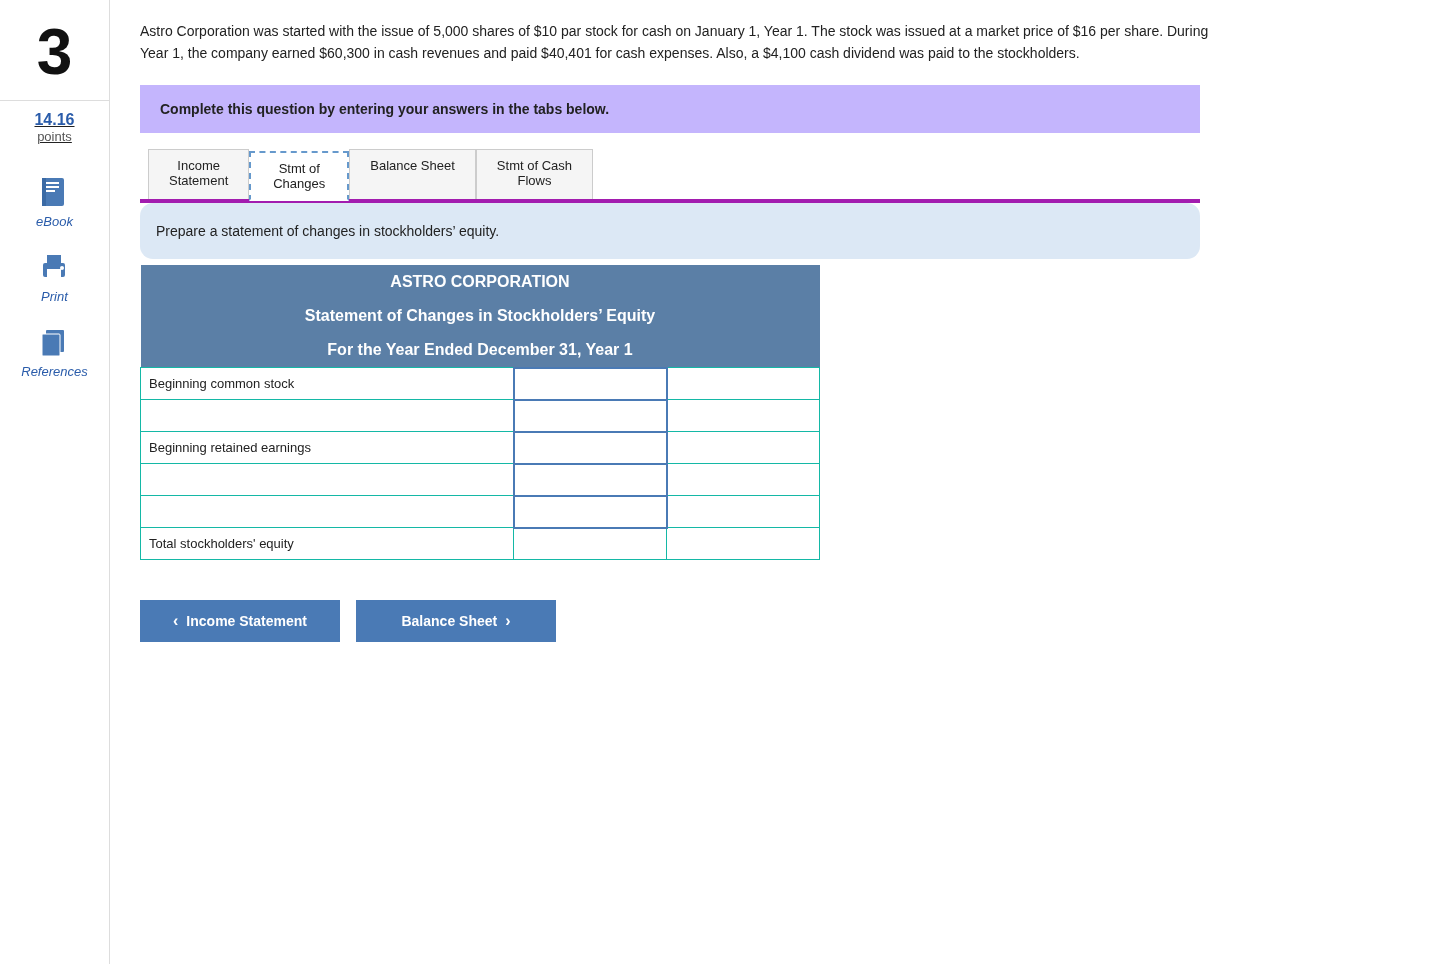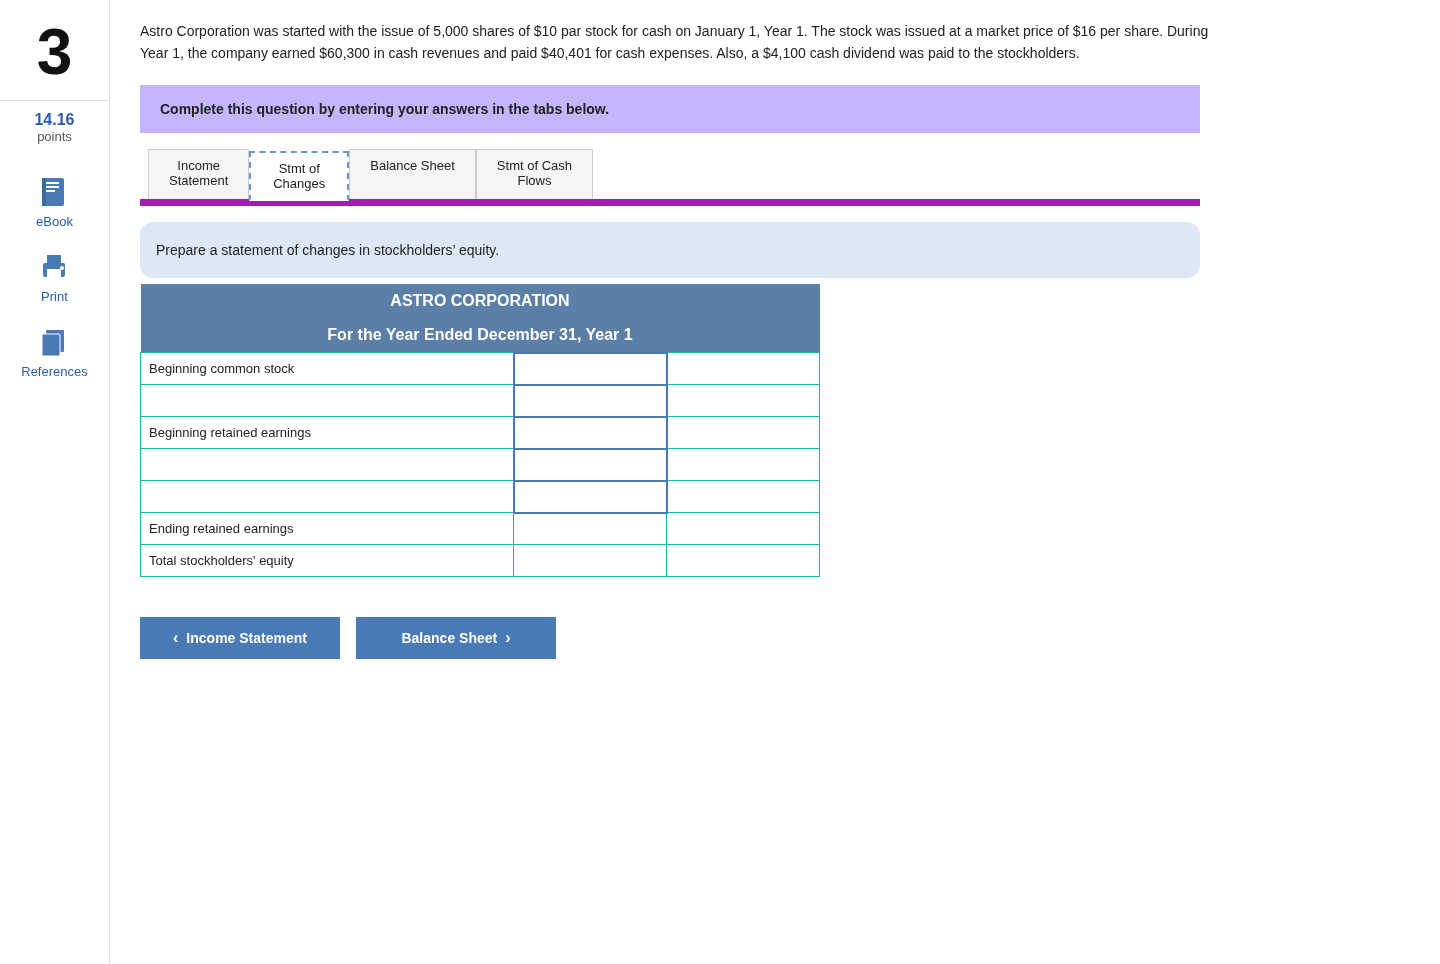--- a/index.html
+++ b/index.html
@@ -23,36 +23,38 @@
       color: #111;
       line-height: 1;
       padding: 10px 0 16px 0;
       text-align: center;
       width: 100%;
       border-bottom: 1px solid #ddd;
     }
     .points-section {
       padding: 10px 0 20px 0;
       text-align: center;
+      text-decoration: underline;
     }
     .points-value {
       color: #2a5caa;
       font-size: 16px;
       font-weight: bold;
     }
     .points-label {
       color: #555;
       font-size: 13px;
     }
     .sidebar-nav {
       display: flex;
       flex-direction: column;
       align-items: center;
       gap: 20px;
       padding-top: 10px;
+      font-style: italic;
     }
     .sidebar-nav-item {
       display: flex;
       flex-direction: column;
       align-items: center;
       gap: 4px;
       cursor: pointer;
       color: #2a5caa;
       font-size: 13px;
     }
@@ -97,22 +99,22 @@
       max-width: 1060px;
     }
     .instruction-box p {
       font-weight: bold;
       font-size: 14px;
     }
 
     
     .tabs-container {
       display: flex;
-      border-bottom: 7px solid #a21caf;
-      margin-bottom: 16px;
+      border-bottom: 4px solid #a21caf;
+      margin-bottom: 0;
       max-width: 1060px;
       padding-left: 8px;
     }
     .tab {
       padding: 8px 20px;
       border: 1px solid #ccc;
       border-bottom: none;
       cursor: pointer;
       font-size: 13px;
       text-align: center;
@@ -284,20 +286,23 @@
 
     <div class="task-banner">Prepare a statement of changes in stockholders’ equity.</div>
 
     <div class="table-container">
       <table class="statement-table">
         <tbody>
           <tr class="table-header-row">
             <td colspan="3">ASTRO CORPORATION</td>
           </tr>
           <tr class="table-header-row">
+            <td colspan="3">Statement of Changes in Stockholders’ Equity</td>
+          </tr>
+          <tr class="table-header-row">
             <td colspan="3">For the Year Ended December 31, Year 1</td>
           </tr>
 
           <tr class="data-row">
             <td class="label-cell">Beginning common stock</td>
             <td class="input-cell highlighted"><input type="text" style=""></td>
             <td class="input-cell"><input type="text" style=""></td>
           </tr>
 
           <tr class="data-row">
@@ -318,25 +323,20 @@
             <td class="input-cell highlighted"><input type="text" style=""></td>
             <td class="input-cell"><input type="text" style=""></td>
           </tr>
 
           <tr class="data-row">
             <td class="label-cell"></td>
             <td class="input-cell highlighted"><input type="text" style=""></td>
             <td class="input-cell"><input type="text" style=""></td>
           </tr>
 
-          <tr class="data-row">
-            <td class="label-cell">Ending retained earnings</td>
-            <td class="input-cell"><input type="text" style=""></td>
-            <td class="input-cell"><input type="text" style=""></td>
-          </tr>
 
           <tr class="data-row">
             <td class="label-cell">Total stockholders' equity</td>
             <td class="input-cell"><input type="text" style=""></td>
             <td class="input-cell"><input type="text" style=""></td>
           </tr>
         </tbody>
       </table>
     </div>
 

